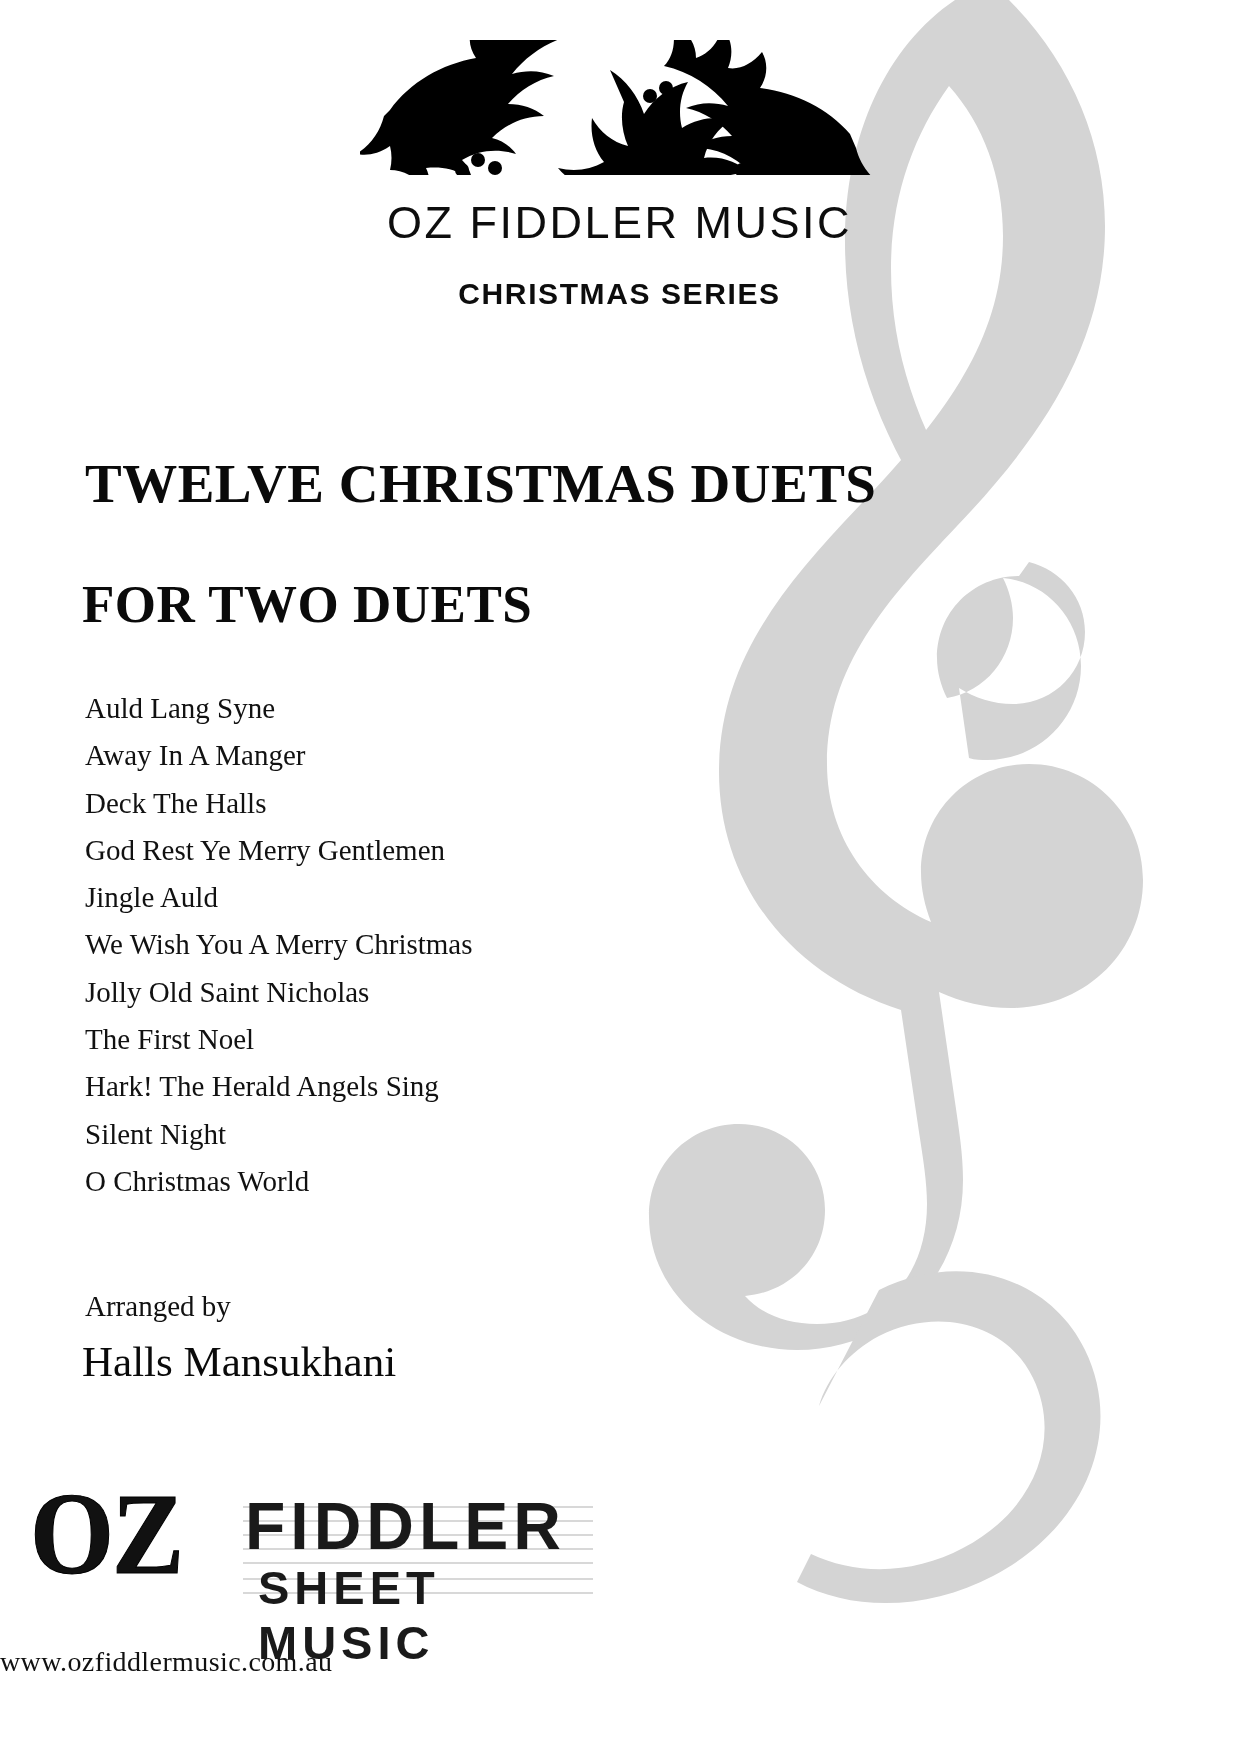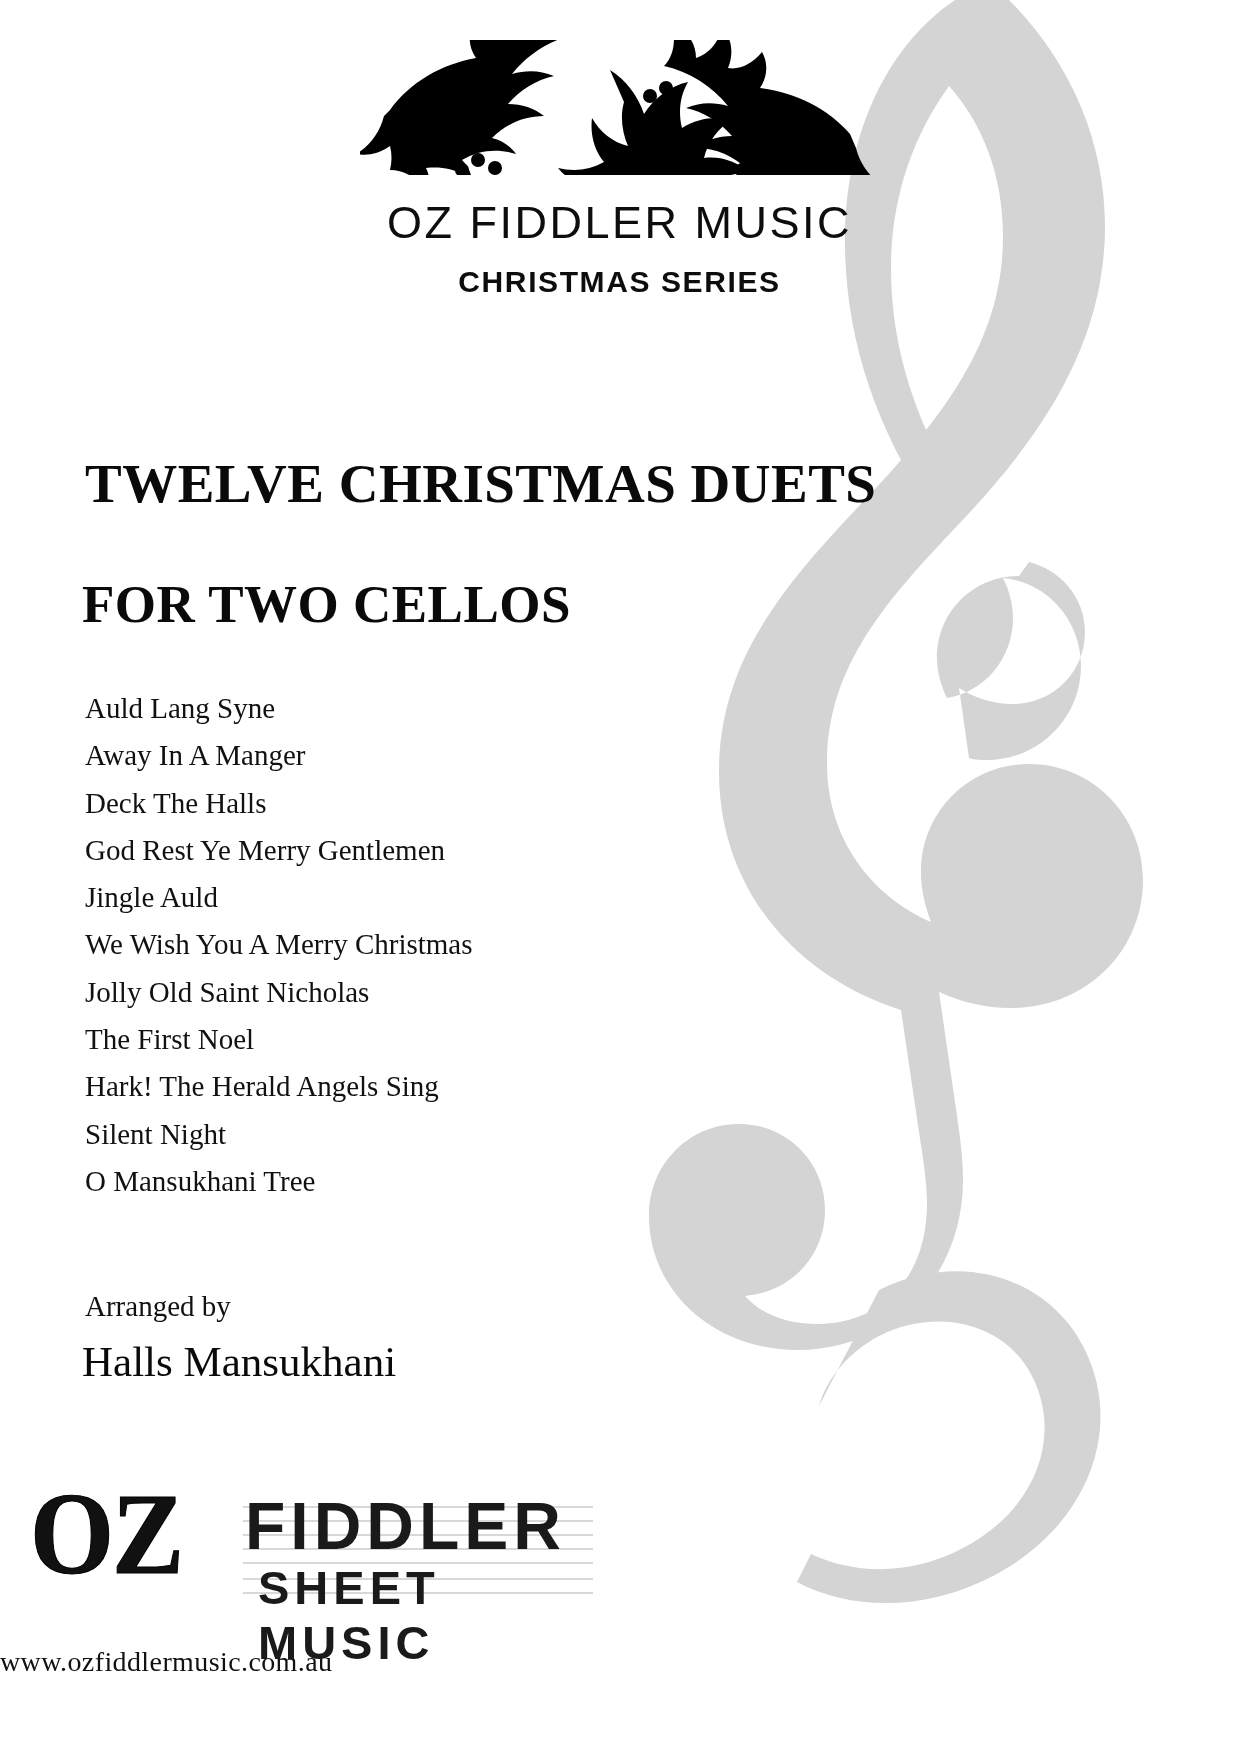--- a/index.html
+++ b/index.html
@@ -56,21 +56,21 @@
   }
   .pub-name {
     margin-top: 22px;
     font-family: "Liberation Sans", sans-serif;
     font-size: 45px;
     letter-spacing: 2.5px;
     font-weight: 400;
     color: #0d0d0d;
   }
   .pub-series {
-    margin-top: 16px;
+    margin-top: 28px;
     font-family: "Liberation Sans", sans-serif;
     font-size: 30px;
     font-weight: bold;
     letter-spacing: 1.6px;
     color: #0d0d0d;
     text-align: center;
   }
 
   
   .title-main {
@@ -277,34 +277,34 @@
         <circle cx="398" cy="122" r="7"></circle>
         <circle cx="382" cy="130" r="7"></circle>
         <circle cx="414" cy="132" r="7"></circle>
       </g>
     </svg>
     <div class="pub-name">OZ FIDDLER MUSIC</div>
     <div class="pub-series">CHRISTMAS SERIES</div>
   </div>
 
   <h1 class="title-main">TWELVE CHRISTMAS DUETS</h1>
-  <h2 class="title-sub">FOR TWO CELLOS</h2>
+  <h2 class="title-sub">FOR TWO DUETS</h2>
 
   <ul class="track-list">
     <li>Auld Lang Syne</li>
     <li>Away In A Manger</li>
     <li>Deck The Halls</li>
     <li>God Rest Ye Merry Gentlemen</li>
     <li>Jingle Auld</li>
     <li>We Wish You A Merry Christmas</li>
     <li>Jolly Old Saint Nicholas</li>
     <li>The First Noel</li>
     <li>Hark! The Herald Angels Sing</li>
     <li>Silent Night</li>
-    <li>O Mansukhani Tree</li>
+    <li>O Christmas World</li>
   </ul>
 
   <div class="arranged-label">Arranged by</div>
   <div class="arranger-name">Halls Mansukhani</div>
 
   <div class="footer">
     <div class="logo-wrap">
       <div class="logo-staff">
         <div class="line" style="top:6px"></div>
         <div class="line" style="top:20px"></div>

